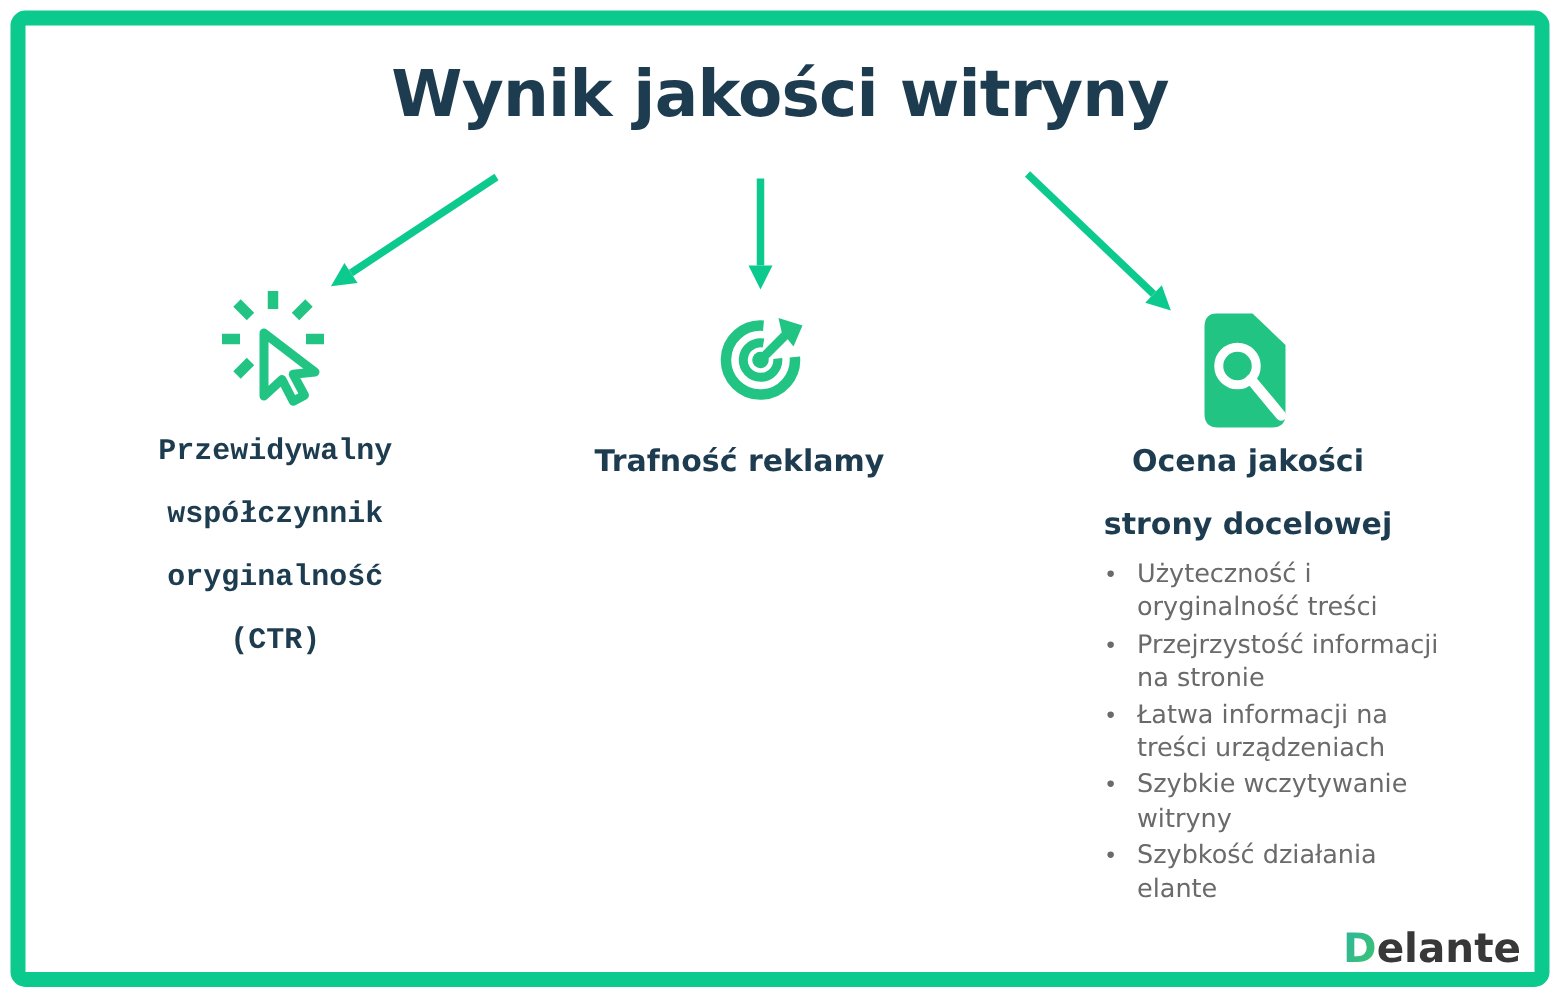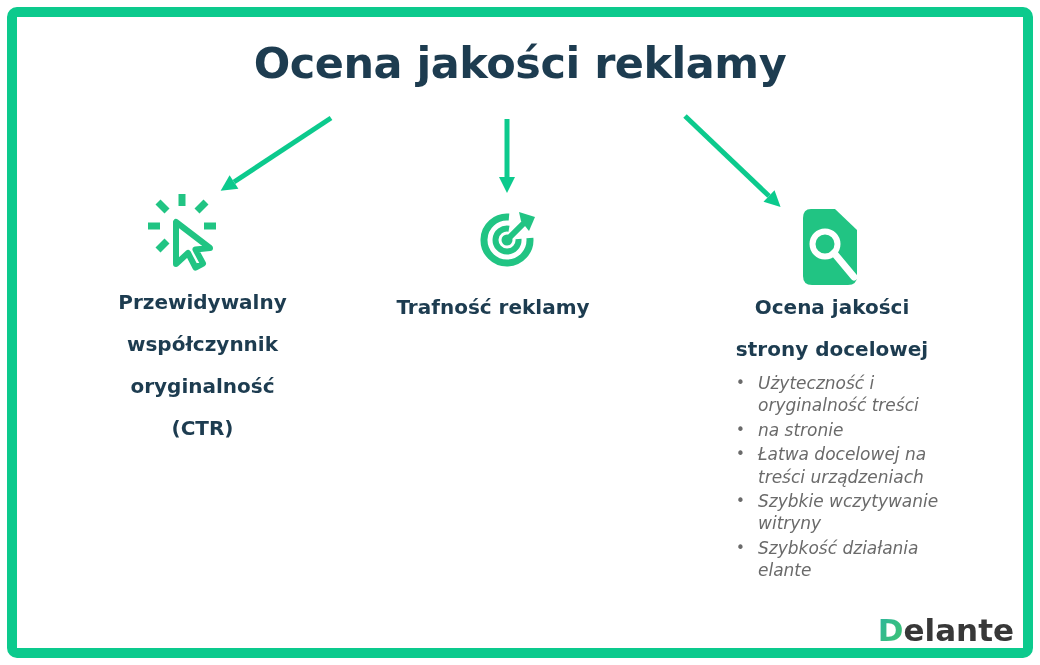--- a/index.html
+++ b/index.html
@@ -12,43 +12,43 @@
   .arrows{position:absolute;left:0;top:0;width:1040px;height:665px;}
   .arrows line{stroke:var(--accent,#0cca8d);stroke-width:5;}
   .icon{position:absolute;}
   .ic-cursor{left:146px;top:192px;}
   .ic-target{left:477px;top:210px;}
   .ic-doc{left:802px;top:208px;}
   .stroke-ic{stroke:var(--icon,#21c483);fill:none;}
   .fill-ic{fill:var(--icon,#21c483);}
   .label{position:absolute;font-weight:700;color:var(--navy,#1d3c50);
          font-size:20px;text-align:center;}
-  .col1{left:100px;top:281px;width:205px;line-height:42px;}
+  .col1{left:81px;top:281px;width:205px;line-height:42px;font-family:Liberation Mono, monospace;}
   .col2{left:393px;top:295px;width:200px;}
   .col3{left:727px;top:286px;width:210px;line-height:42px;}
   .bullets{position:absolute;left:736px;top:372px;width:250px;margin:0;padding:0;
            list-style:none;color:var(--gray,#6a6a6a);font-size:17px;}
   .bullets li{display:flex;margin-bottom:2px;}
   .dot{width:12px;margin-right:10px;font-size:15px;line-height:22.4px;}
   .bl{display:block;}
-  .ln{display:block;line-height:22.4px;white-space:nowrap;font-style:italic;}
-  .logo{position:absolute;right:26px;bottom:17px;font-size:31px;font-weight:700;
+  .ln{display:block;line-height:22.4px;white-space:nowrap;}
+  .logo{position:absolute;right:26px;bottom:17px;font-size:27px;font-weight:700;
         letter-spacing:0;}
   .logo-d{background:linear-gradient(120deg,var(--logo_teal,#2cb5a0),var(--logo_green,#3ec46d));
           -webkit-background-clip:text;background-clip:text;color:transparent;}
   .logo-rest{color:var(--logo_dark,#383838);}
 </style>
 </head>
 <body>
 
 <div class="canvas">
 
   <div class="frame"></div>
 
-  <h1 class="title">Ocena jakości reklamy</h1>
+  <h1 class="title">Wynik jakości witryny</h1>
 
   <svg class="arrows" viewBox="0 0 1040 665">
     <defs>
       <marker id="ah" markerUnits="userSpaceOnUse" markerWidth="20" markerHeight="18" refX="2" refY="9" orient="auto">
         <path d="M2,1 L18,9 L2,17 Z" style="fill:var(--accent,#0cca8d)"></path>
       </marker>
     </defs>
     <line x1="331" y1="118" x2="234" y2="182" marker-end="url(#ah)"></line>
     <line x1="507" y1="119" x2="507" y2="177" marker-end="url(#ah)"></line>
     <line x1="685" y1="116" x2="769" y2="196" marker-end="url(#ah)"></line>
@@ -97,27 +97,28 @@
     <li>
       <span class="dot">•</span>
       <span class="bl">
           <span class="ln">Użyteczność i</span>
           <span class="ln">oryginalność treści</span>
         </span>
     </li>
     <li>
       <span class="dot">•</span>
       <span class="bl">
+          <span class="ln">Przejrzystość informacji</span>
           <span class="ln">na stronie</span>
         </span>
     </li>
     <li>
       <span class="dot">•</span>
       <span class="bl">
-          <span class="ln">Łatwa docelowej na</span>
+          <span class="ln">Łatwa informacji na</span>
           <span class="ln">treści urządzeniach</span>
         </span>
     </li>
     <li>
       <span class="dot">•</span>
       <span class="bl">
           <span class="ln">Szybkie wczytywanie</span>
           <span class="ln">witryny</span>
         </span>
     </li>

